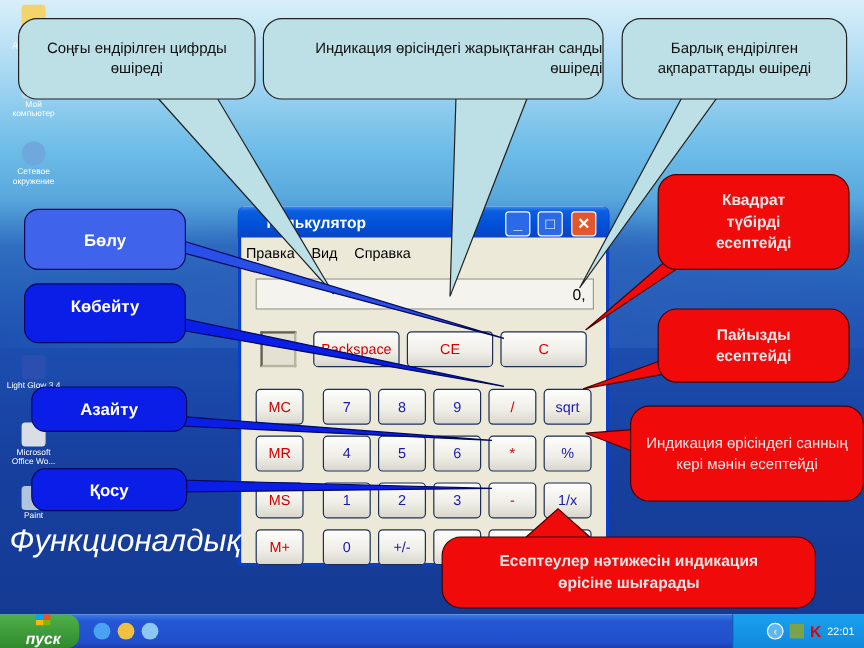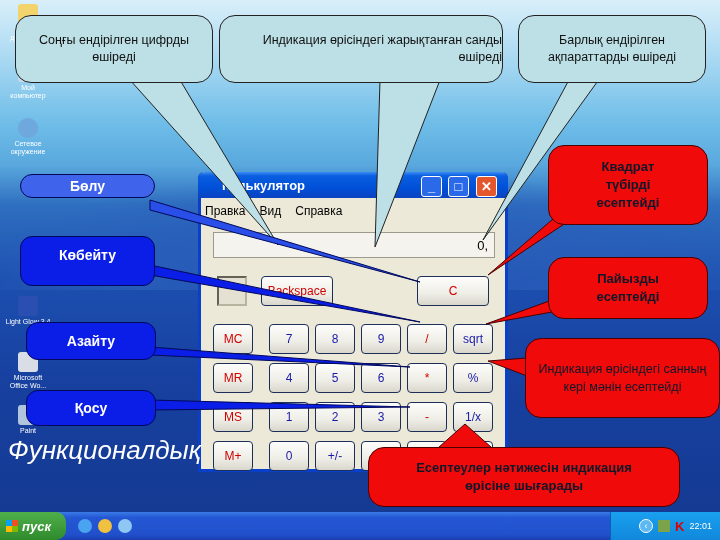--- a/index.html
+++ b/index.html
@@ -21,21 +21,21 @@
   .dicon { position: absolute; left: 4px; width: 48px; text-align: center; color: #fff; font-size: 7px; line-height: 8px; }
   .dicon .glyph { display: block; margin: 0 auto 2px; width: 20px; height: 20px; border-radius: 3px; }
 
   
   svg.overlay { position: absolute; left: 0; top: 0; width: 720px; height: 512px; pointer-events: none; z-index: 3; }
 
   .callout { position: absolute; z-index: 4; display: flex; align-items: center; justify-content: center; text-align: center; font-weight: bold; }
   .callout.light { color: #111; font-weight: normal; font-size: 12.5px; line-height: 17px; background: #bddfe6; border: 1px solid #222; border-radius: 16px; }
   .callout.blue { color: #fff; font-size: 14px; background: #0a1ee8; border: 1px solid #02085a; border-radius: 12px; }
   .callout.blue.first { background: #3f63ea; }
-  .callout.red { color: #0f172a; font-size: 13px; line-height: 18px; background: #f00a0a; border: 1px solid #4a0000; border-radius: 16px; }
+  .callout.red { color: #e5e5e5; font-size: 13px; line-height: 18px; background: #f00a0a; border: 1px solid #4a0000; border-radius: 16px; }
 
   
   .calc {
     position: absolute; left: 198px; top: 128px; width: 310px; height: 300px;
     background: #ece9d8; border: 3px solid #0a3fc9; border-top: none; border-radius: 6px 6px 0 0; z-index: 2; margin-top: 44px;
   }
   .titlebar {
     position: absolute; left: -3px; top: 0; width: 310px; height: 26px;
     background: linear-gradient(180deg, #3b8cf5 0%, #0a5ee0 15%, #0050d8 60%, #0a43c0 100%);
     border-radius: 7px 7px 0 0; display: flex; align-items: center; padding-left: 24px; color: #fff; font-weight: bold; font-size: 13px;
@@ -60,21 +60,21 @@
 
   
   .taskbar {
     position: absolute; left: 0; top: 512px; width: 720px; height: 28px;
     background: linear-gradient(180deg, #3a7ae6 0%, #2457d4 20%, #2250cc 80%, #1a3fae 100%);
     display: flex; align-items: center;
   }
   .start-btn {
     width: 66px; height: 28px; background: linear-gradient(180deg, #4fb04a 0%, #2f8a2c 100%);
     border-radius: 0 10px 10px 0; color: #fff; font-weight: bold; font-style: italic; font-size: 13px;
-    display: flex; align-items: center; padding-left: 6px; gap: 4px;
+    display: flex; align-items: center; padding-left: 6px; gap: 4px; flex-direction: column;
   }
   .ql { display: flex; gap: 6px; margin-left: 12px; }
   .ql span { width: 14px; height: 14px; border-radius: 50%; display: inline-block; }
   .task-item {
     margin-left: 14px; width: 120px; height: 22px; background: #3b6fe0; border: 1px solid #1c47b4; border-radius: 3px;
     color: #fff; font-size: 9px; display: flex; align-items: center; gap: 4px; padding-left: 4px;
   }
   .task-item .ico { width: 12px; height: 12px; background: #d8452d; border: 1px solid #fff; }
   .tray {
     margin-left: auto; height: 28px; width: 110px; background: linear-gradient(180deg, #1aa0ef 0%, #1088db 100%);
@@ -125,20 +125,21 @@
   </div>
   <div class="menubar">
     <span>Правка</span>
     <span>Вид</span>
     <span>Справка</span>
   </div>
   <div class="display">0,</div>
   <div class="mem-indicator"></div>
 
   <div class="cbtn red" style="left:60px;top:104px;width:72px">Backspace</div>
+  <div class="cbtn red" style="left:138px;top:104px;width:72px">CE</div>
   <div class="cbtn red" style="left:216px;top:104px;width:72px">C</div>
 
   <div class="cbtn red" style="left:12px;top:152px;width:40px">MC</div>
   <div class="cbtn red" style="left:12px;top:191px;width:40px">MR</div>
   <div class="cbtn red" style="left:12px;top:230px;width:40px">MS</div>
   <div class="cbtn red" style="left:12px;top:269px;width:40px">M+</div>
 
   <div class="cbtn" style="left:68px;top:152px;width:40px">7</div>
   <div class="cbtn" style="left:114px;top:152px;width:40px">8</div>
   <div class="cbtn" style="left:160px;top:152px;width:40px">9</div>
@@ -178,21 +179,21 @@
   <polygon points="575,200 600,200 488,275" fill="#f00a0a" stroke="#4a0000" stroke-width="1"></polygon>
   <polygon points="552,300 552,312 486,324" fill="#f00a0a" stroke="#4a0000" stroke-width="1"></polygon>
   <polygon points="527,358 527,376 488,361" fill="#f00a0a" stroke="#4a0000" stroke-width="1"></polygon>
   <polygon points="430,455 500,455 465,424" fill="#f00a0a" stroke="#4a0000" stroke-width="1"></polygon>
 </svg>
 
 <div class="callout light" style="left:15px;top:15px;width:198px;height:68px;">Соңғы ендірілген цифрды өшіреді</div>
 <div class="callout light" style="left:219px;top:15px;width:284px;height:68px;text-align:right;">Индикация өрісіндегі жарықтанған санды өшіреді</div>
 <div class="callout light" style="left:518px;top:15px;width:188px;height:68px;padding:0 10px">Барлық ендірілген ақпараттарды өшіреді</div>
 
-<div class="callout blue first" style="left:20px;top:174px;width:135px;height:24px;">Бөлу</div>
+<div class="callout blue first" style="left:20px;top:174px;width:135px;height:51px;">Бөлу</div>
 <div class="callout blue" style="left:20px;top:236px;width:135px;height:50px;align-items:flex-start;padding-top:10px">Көбейту</div>
 <div class="callout blue" style="left:26px;top:322px;width:130px;height:38px;">Азайту</div>
 <div class="callout blue" style="left:26px;top:390px;width:130px;height:36px;">Қосу</div>
 
 <div class="callout red" style="left:548px;top:145px;width:160px;height:80px;padding:0 30px">Квадрат түбірді есептейді</div>
 <div class="callout red" style="left:548px;top:257px;width:160px;height:62px;padding:0 30px">Пайызды есептейді</div>
 <div class="callout red" style="left:525px;top:338px;width:195px;height:80px;font-weight:normal;font-size:12.5px;padding:0 8px">Индикация өрісіндегі санның кері мәнін есептейді</div>
 <div class="callout red" style="left:368px;top:447px;width:312px;height:60px;padding:0 40px">Есептеулер нәтижесін индикация өрісіне шығарады</div>
 
 <div class="slide-title">

